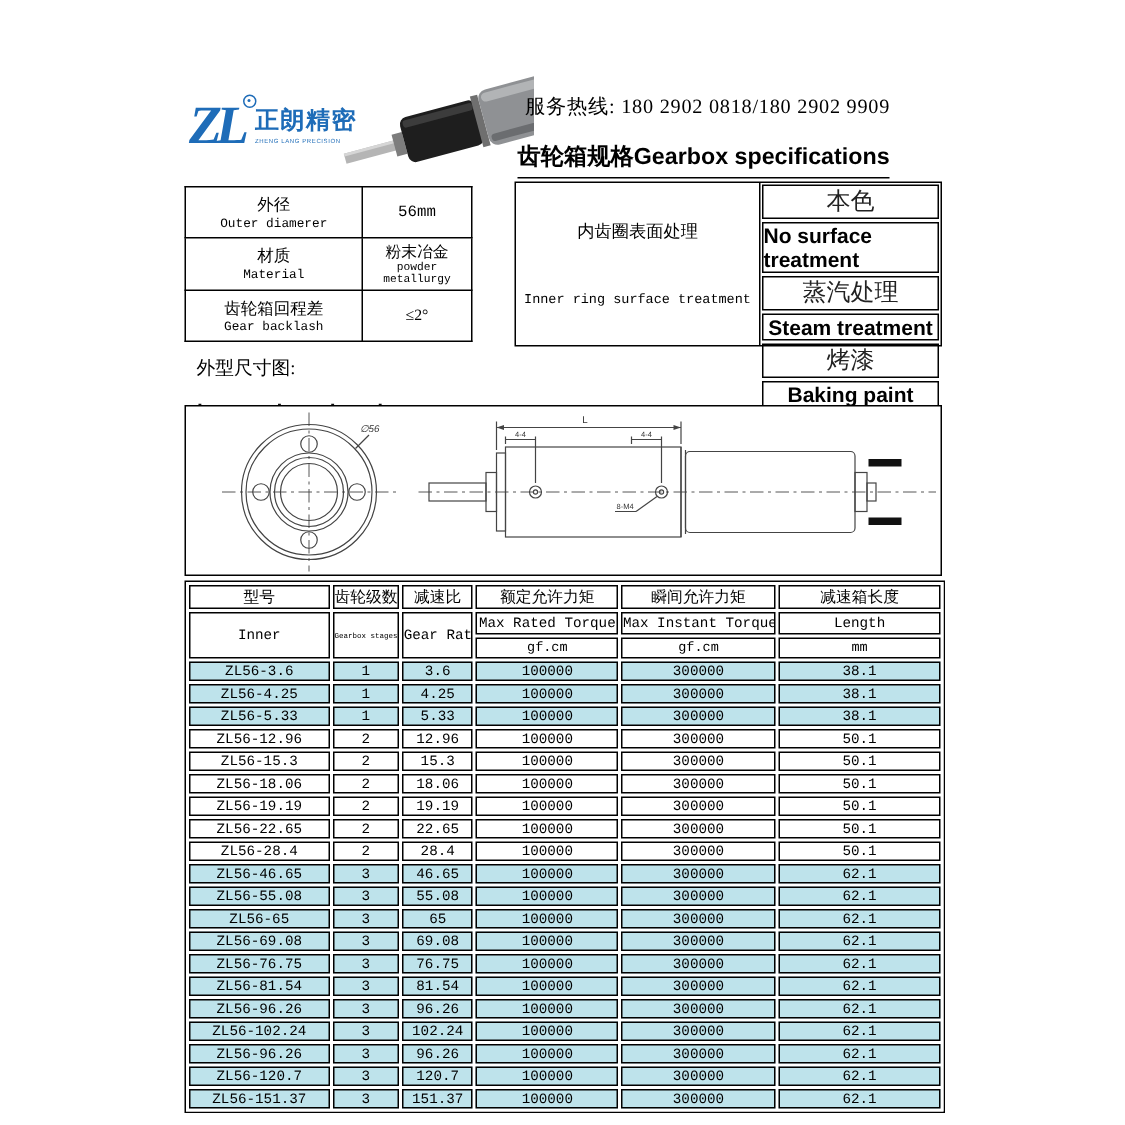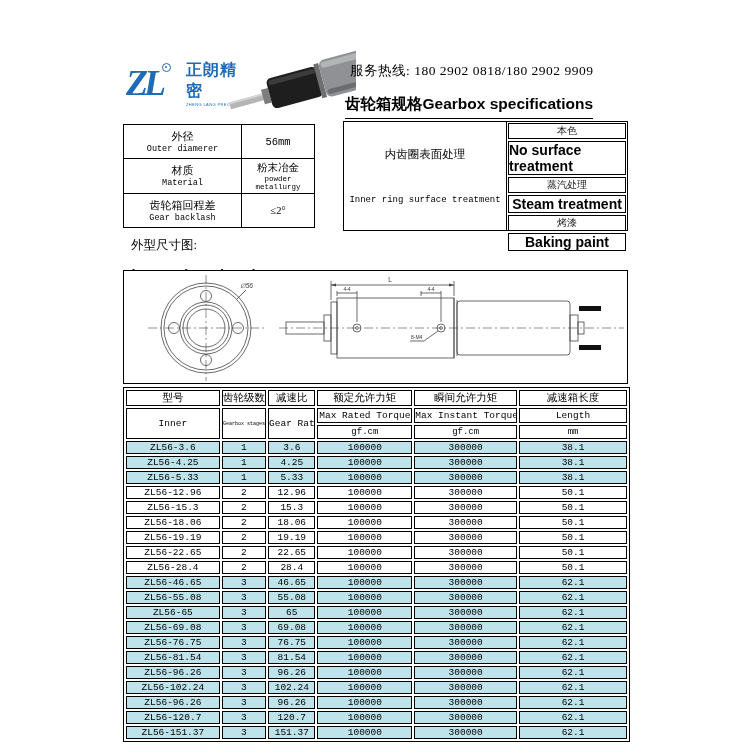--- a/index.html
+++ b/index.html
@@ -12,21 +12,21 @@
   .mono { font-family: "Liberation Mono", monospace; }
 
   
   .logo { position: absolute; left: 126px; top: 58px; width: 120px; height: 50px; display: flex; align-items: center; }
   .logo-mark { font-family: "Liberation Serif", serif; font-weight: bold; font-style: italic;
     font-size: 36px; color: var(--logo-blue); line-height: 1; letter-spacing: -4px; position: relative; }
   .logo-ring { position: absolute; left: 36px; top: -2px; width: 9px; height: 9px;
     border: 1.5px solid var(--logo-blue); border-radius: 50%; }
   .logo-ring::after { content:""; position:absolute; left:2px; top:2px; width:2px; height:2px;
     background: var(--logo-blue); border-radius:50%; }
-  .logo-text { margin-left: 24px; }
+  .logo-text { margin-left: 8px; }
   .logo-cn { font-size: 16px; font-weight: bold; color: var(--logo-blue); letter-spacing: 1px; }
   .logo-en { font-size: 4px; color: var(--logo-blue); letter-spacing: 0.4px; font-family:"Liberation Sans",sans-serif; }
 
   .product-photo { position: absolute; left: 224px; top: 44px; }
 
   .hotline { position: absolute; left: 350px; top: 62px; font-size: 13.5px; letter-spacing: 0.5px; }
   .page-title { position: absolute; left: 345px; top: 94px; font-size: 15.5px; font-weight: bold;
     border-bottom: 1px solid #000; padding-bottom: 3px; font-family: Liberation Sans, sans-serif; }
 
   
@@ -43,21 +43,21 @@
 
   
   .treat-table { position: absolute; left: 343px; top: 121px; width: 285px; height: 110px;
     border: 1.5px solid #000; display: flex; background: #fff; }
   .treat-left { width: 163px; border-right: 1px solid #000; display: flex; flex-direction: column;
     justify-content: space-around; align-items: center; padding: 8px 0; }
   .treat-left .cn { font-size: 11.5px; }
   .treat-left .en { font-size: 9px; font-family: "Liberation Mono", monospace; }
   .treat-right { flex: 1; display: flex; flex-direction: column; padding: 1px; gap: 2px; }
   .treat-option { flex: 1; border: 1px solid #000; display: flex; align-items: center; justify-content: center; }
-  .treat-option.cn { font-size: 10px; color: #222; }
+  .treat-option.cn { font-size: 16px; color: #222; }
   .treat-option.en { font-size: 14px; font-weight: bold; font-family: "Liberation Sans", sans-serif; }
 
   
   .draw-label-cn { position: absolute; left: 131px; top: 237px; font-size: 12.5px; }
   .draw-label-en { position: absolute; left: 123px; top: 268px; font-size: 14px; font-weight: bold;
     font-family: Liberation Mono, monospace; color: #111; }
   .drawing-box { position: absolute; left: 123px; top: 270px; width: 505px; height: 114px;
     border: 1px solid #000; background: #fff; }
 
   

